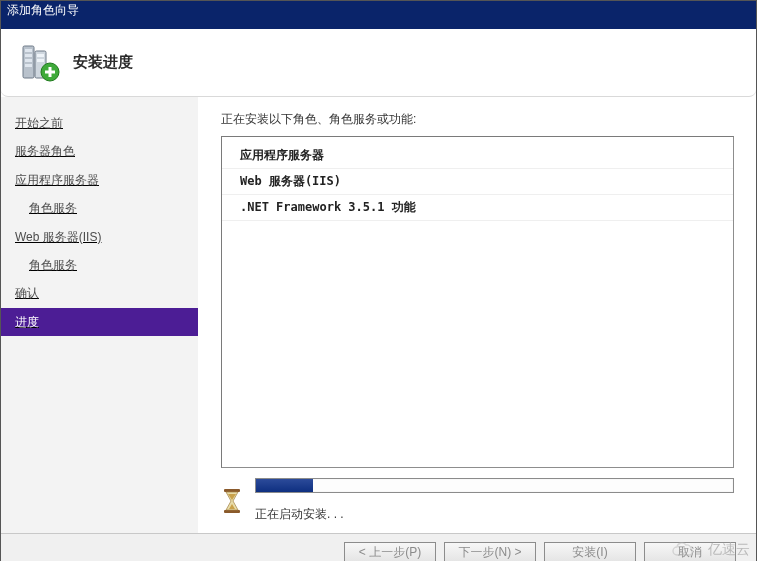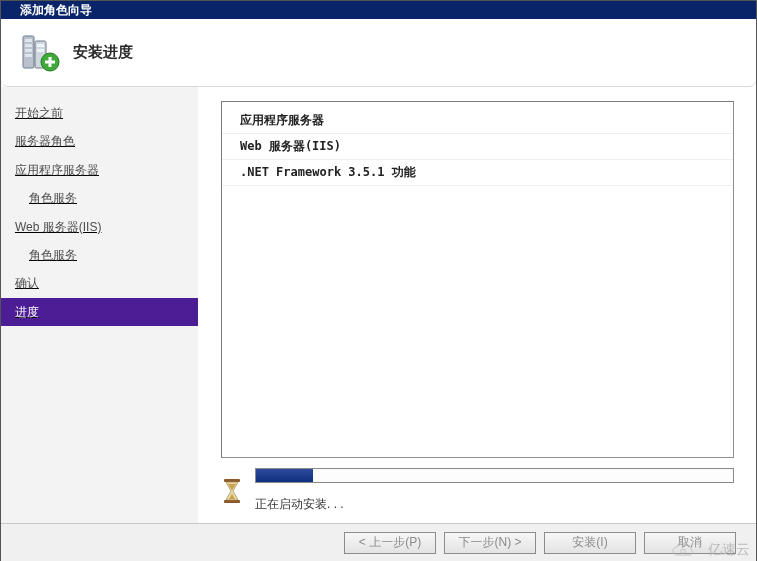--- a/index.html
+++ b/index.html
@@ -10,25 +10,24 @@
       width: 757px;
       height: 561px;
       overflow: hidden;
       position: relative;
       border: 1px solid #555;
       border-bottom: none;
     }
     .titlebar {
       background: linear-gradient(#0a246a, #0a246a);
       color: #fff;
-      height: 18px;
+      height: 28px;
       line-height: 18px;
-      padding-left: 19px;
-      font-size: 12px;
-      font-weight: bold;
+      padding-left: 6px;
+      font-size: 12px;
     }
     .header {
       display: flex;
       align-items: center;
       height: 68px;
       background: #fff;
       border-bottom: 1px solid #d9d9d9;
       padding-left: 18px;
       border-radius: 7px;
     }
@@ -191,20 +190,21 @@
       <div class="nav-item">服务器角色</div>
       <div class="nav-item">应用程序服务器</div>
       <div class="nav-item indent1">角色服务</div>
       <div class="nav-item">Web 服务器(IIS)</div>
       <div class="nav-item indent1">角色服务</div>
       <div class="nav-item">确认</div>
       <div class="nav-item selected">进度</div>
     </div>
 
   <div class="content">
+    <div class="content-label">正在安装以下角色、角色服务或功能:</div>
     <div class="list-box" id="roles-list">
         <div class="role-item">应用程序服务器</div>
         <div class="role-item">Web 服务器(IIS)</div>
         <div class="role-item">.NET Framework 3.5.1 功能</div>
       </div>
 
     <div class="progress-row">
       <div class="hourglass">
         <svg width="18" height="24" viewBox="0 0 18 24">
           <rect x="1" y="0" width="16" height="3" rx="1" fill="#8a5a2b"></rect>

